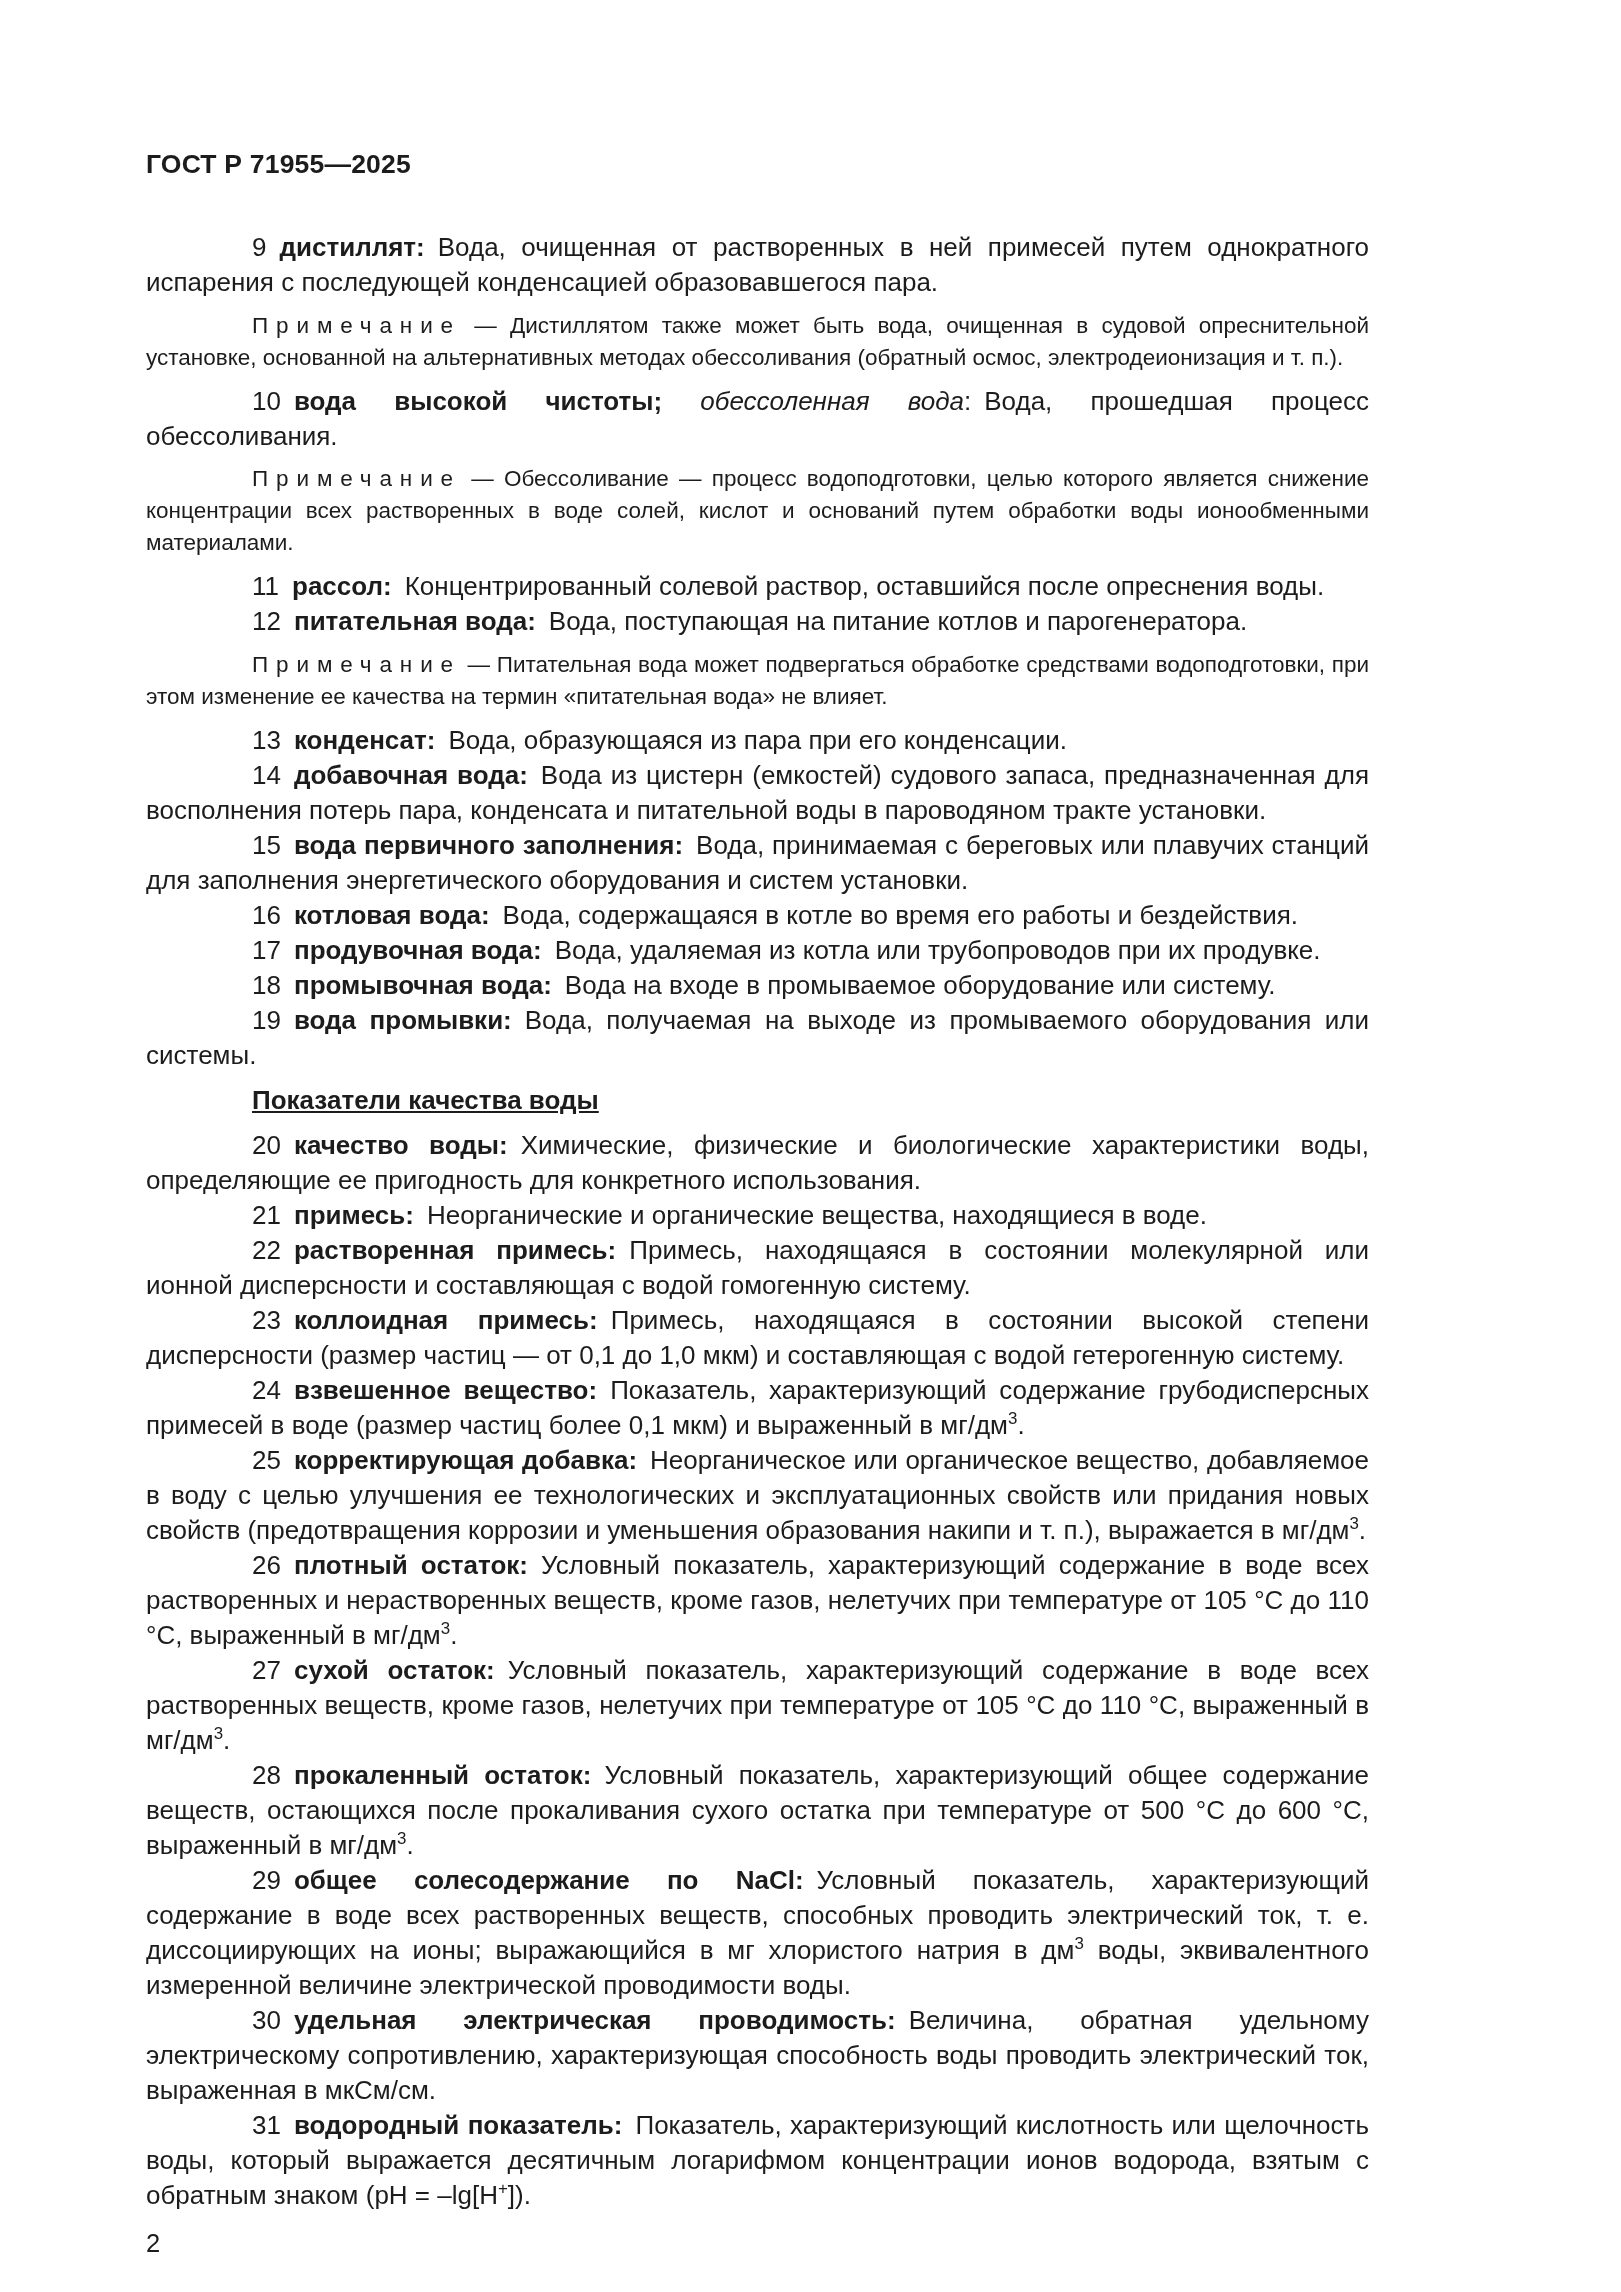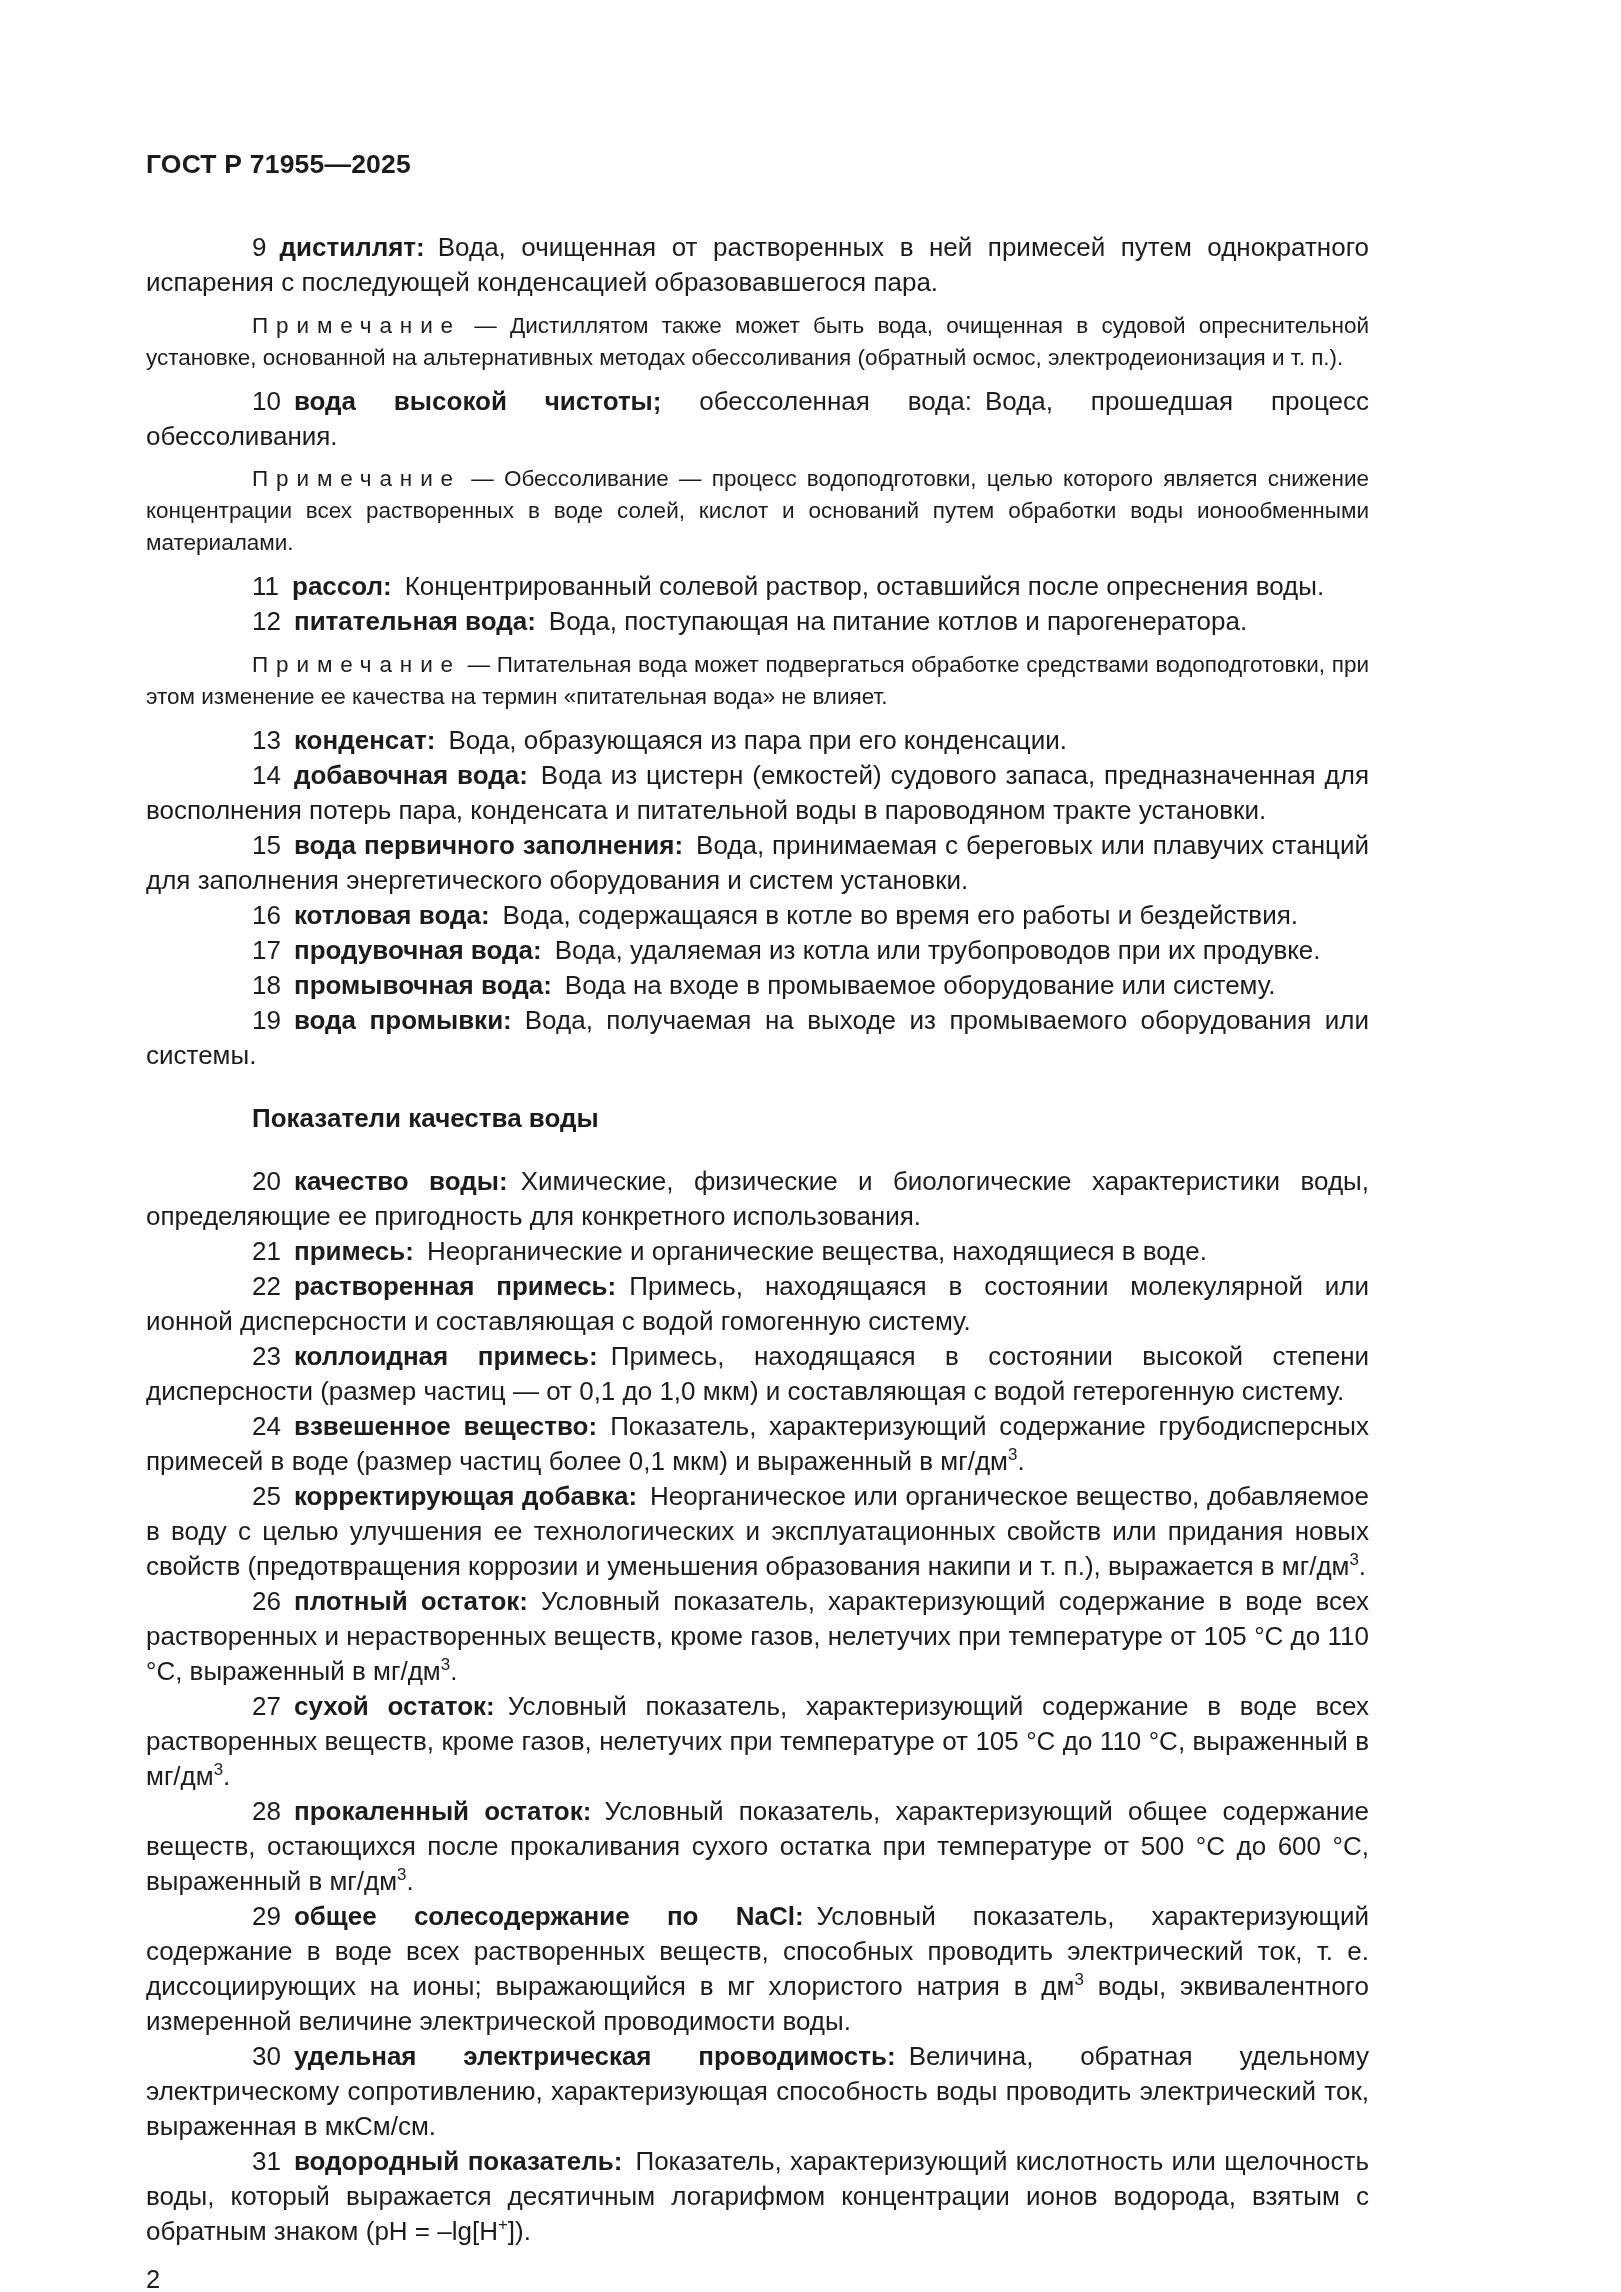--- a/index.html
+++ b/index.html
@@ -35,24 +35,25 @@
     line-height: 35px;
     hyphens: auto;
     -webkit-hyphens: auto;
   }
   .doc-body p.note {
     font-size: 22.5px;
     line-height: 32px;
     margin: 9.8px 0;
   }
   .doc-body p.heading {
-    margin: 28px 0;
+    margin: 10px 0;
+    text-decoration: underline;
   }
   .b  { font-weight: bold; }
-  .i  { }
+  .i  { font-style: italic; }
   .sp { letter-spacing: 0.35em; margin-top: 28px; }
   sup {
     font-size: 0.65em;
     line-height: 0;
     vertical-align: super;
   }
   .page-number {
     font-size: 25.5px;
     line-height: 35px;
     margin-top: 13.7px;

